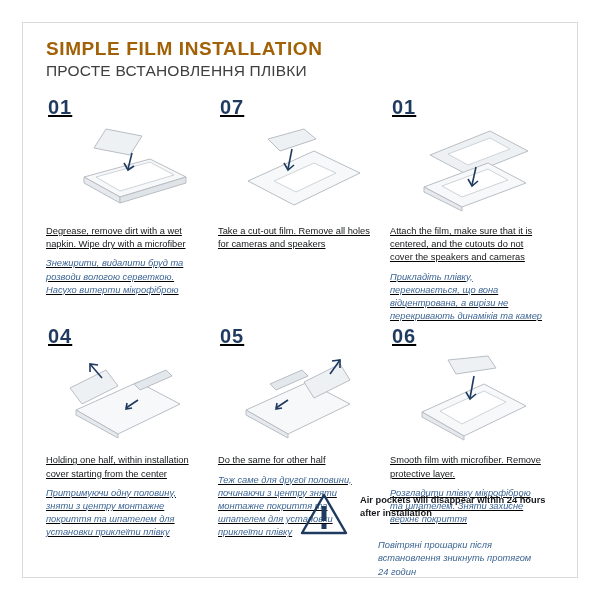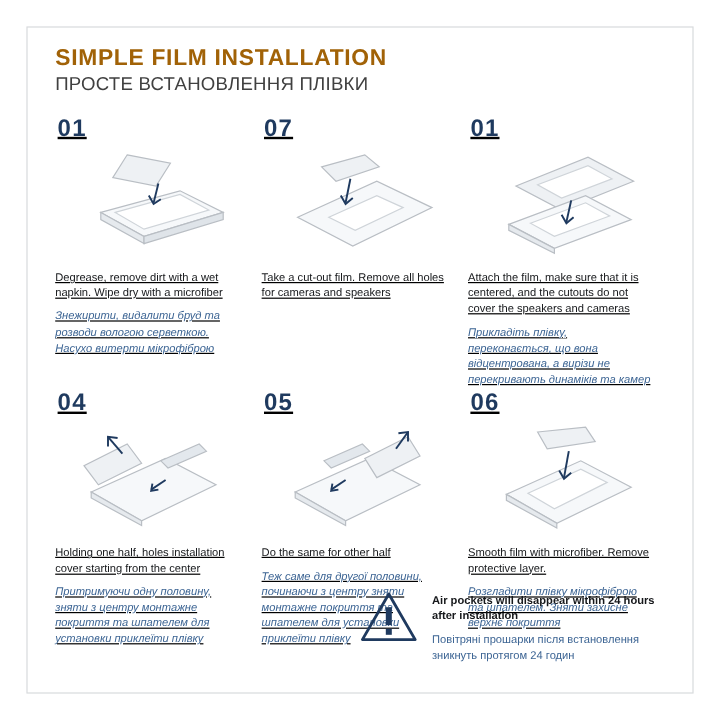--- a/index.html
+++ b/index.html
@@ -116,21 +116,22 @@
     font-size: 9.3px;
     line-height: 1.45;
     color: #16181b;
     font-weight: bold;
     margin: 0 0 6px 0;
   }
   .foot-uk {
     font-size: 9.3px;
     line-height: 1.45;
     color: #3d6594;
-    margin: 0;
+    font-style: italic;
+    margin: 18px;
   }
   svg { display: block; }
 </style>
 </head>
 <body>
 
 <div class="page">
   <div class="frame"></div>
 
   <div class="inner">
@@ -222,21 +223,21 @@
             <polygon points="88,30 120,16 126,22 94,36" fill="#e3e8ed" stroke="#b9bec4"></polygon>
           </g>
           <g stroke="#1f3a5f" stroke-width="1.6" fill="none">
             <path d="M56,24 L44,10"></path>
             <path d="M44,18 L44,10 L52,11"></path>
             <path d="M92,46 L80,54"></path>
             <path d="M86,54 L80,55 L81,49"></path>
           </g>
         </svg>
       </div>
-      <p class="cap-en">Holding one half, holes installation cover starting from the center</p>
+      <p class="cap-en">Holding one half, within installation cover starting from the center</p>
       <p class="cap-uk">Притримуючи одну половину, зняти з центру монтажне покриття та шпателем для установки приклеїти плівку</p>
     </div>
 
     <div class="cell">
       <div class="step-num">05</div>
       <div class="art">
         <svg width="162" height="88" viewBox="0 0 162 88">
           <g fill="none" stroke="#b9bec4" stroke-width="1">
 
             <polygon points="28,56 90,28 132,50 70,80" fill="#f6f8fa" stroke="#b9bec4"></polygon>

